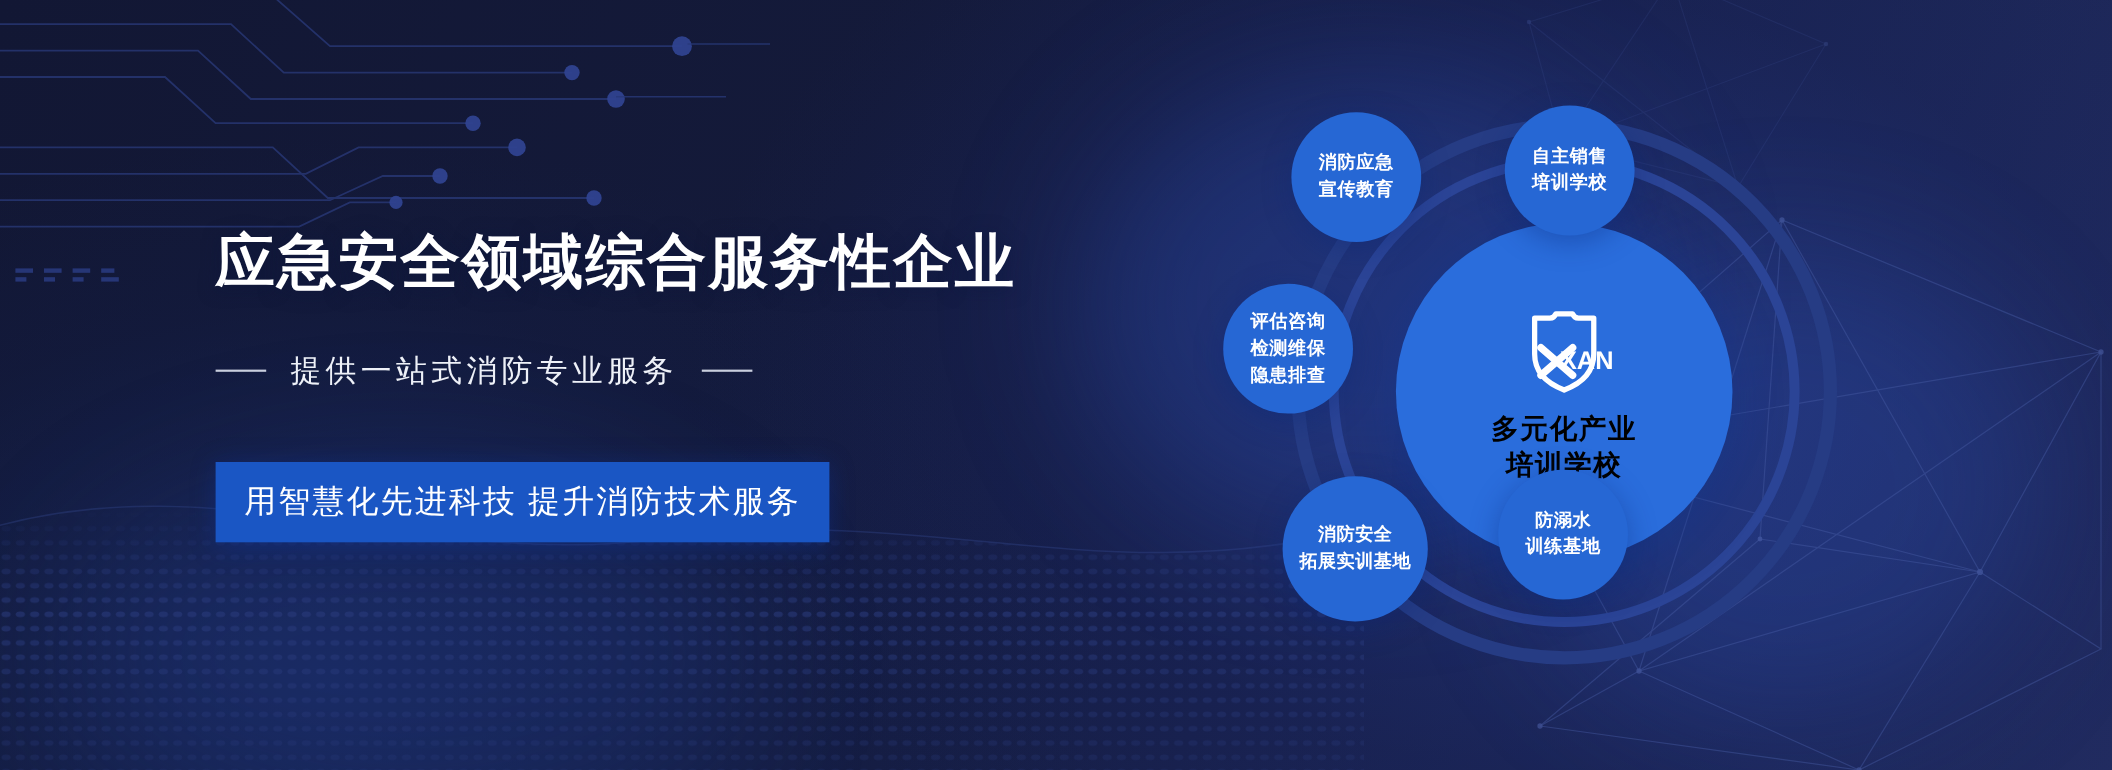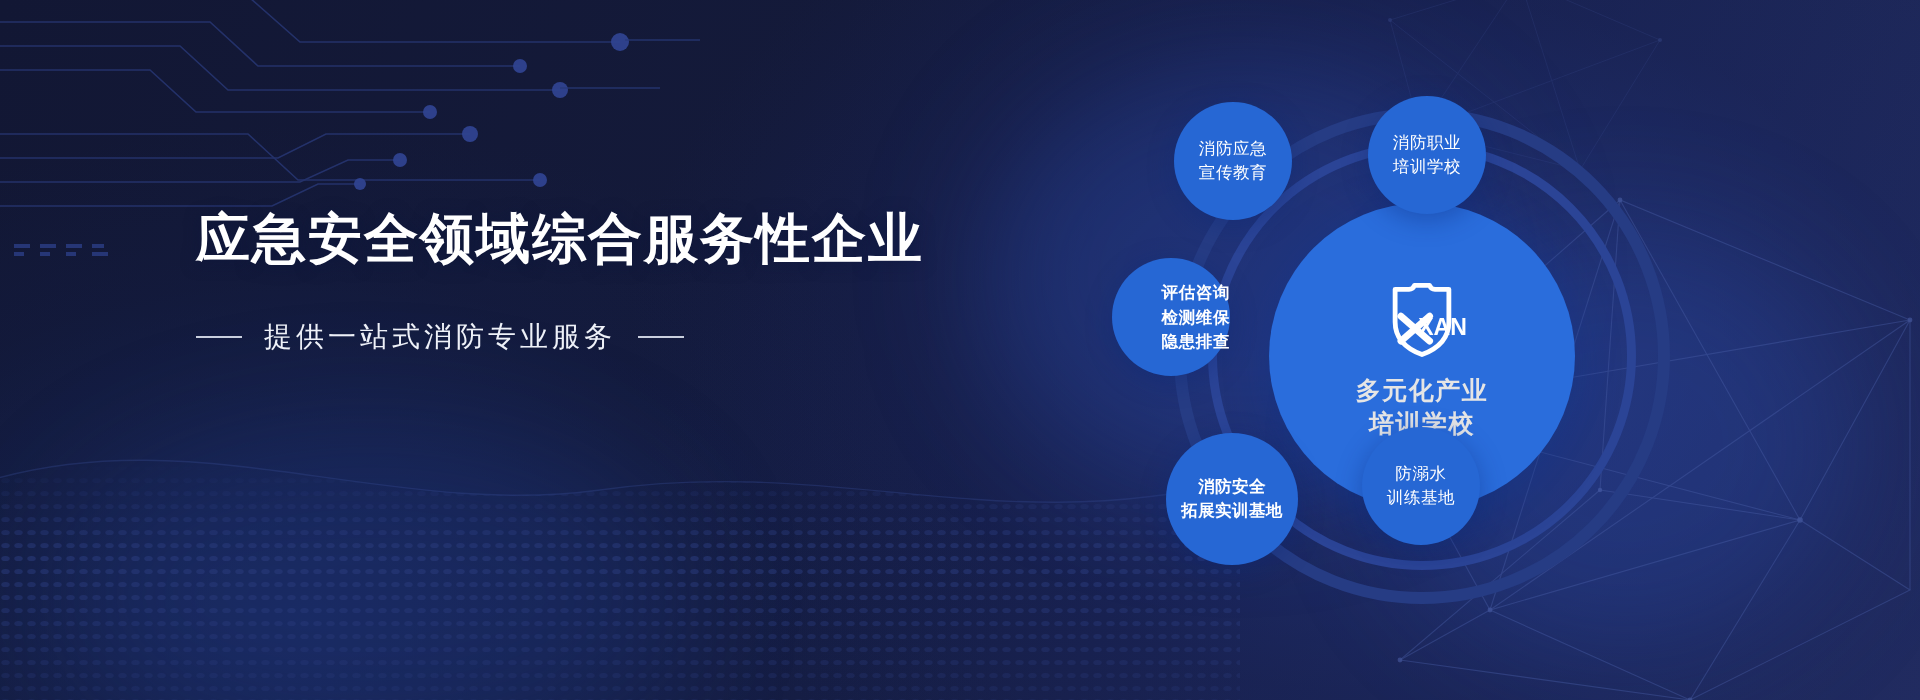--- a/index.html
+++ b/index.html
@@ -111,47 +111,47 @@
     position:absolute; border-radius:50%;
     background:#2667d4;
     display:flex; flex-direction:column;
     align-items:center; justify-content:center;
     color:#fff; text-align:center;
     box-shadow:0 6px 26px rgba(10,40,120,.40);
   }
   .node .ln{ display:block; white-space:nowrap; }
 
   .node-small{ width:118px; height:118px; }
-  .node-small .ln{ font-size:16.5px; line-height:1.45; letter-spacing:.6px; font-weight:normal; }
+  .node-small .ln{ font-size:16.5px; line-height:1.45; letter-spacing:.6px; font-weight:bold; }
 
   .node-wide{ width:132px; height:132px; }
   .node-wide .ln{ font-size:16.5px; line-height:1.45; letter-spacing:.4px; font-weight:bold; }
 
   .node-tall .ln{ font-size:16.5px; line-height:1.5; letter-spacing:.6px; font-weight:bold; }
 
   
   .n-topleft    { left:44px;  top:24px;  }
   .n-topright   { left:238px; top:18px;  }
   .n-right      { left:300px; top:190px; }
   .n-bottomright{ left:232px; top:349px; }
   .n-bottomleft { left:36px;  top:355px; }
-  .n-left       { left:-18px; top:180px;align-items:flex-end; }
+  .n-left       { left:-18px; top:180px; }
 
   .node-center{
     position:absolute;
     left:139px; top:125px;
     width:306px; height:306px;
     border-radius:50%;
     background:#2a6ddc;
     display:flex; flex-direction:column;
     align-items:center; justify-content:center;
     box-shadow:0 10px 44px rgba(14,50,140,.45);
   }
   .logo-mark{ width:96px; height:96px; margin-bottom:2px; }
-  .center-text{ color:#e5e5e5; text-align:center; margin-top:4px; }
+  .center-text{ color:#000000; text-align:center; margin-top:4px; }
   .center-text .ln{
     display:block; font-size:25px; font-weight:bold;
     letter-spacing:1.5px; line-height:1.32; white-space:nowrap;
   }
 </style>
 </head>
 <body>
 
 <div class="banner">
 
@@ -264,20 +264,23 @@
 
     <div class="headline">应急安全领域综合服务性企业</div>
 
     <div class="subline-row">
       <span class="rule"></span>
       <span class="subline">提供一站式消防专业服务</span>
       <span class="rule"></span>
     </div>
 
 
+    <div class="cta-bar">
+      <span class="cta-text">用智慧化先进科技  提升消防技术服务</span>
+    </div>
   </div>
 
   <div class="diagram">
 
     <div class="ring ring-outer"></div>
     <div class="ring ring-inner"></div>
 
     <div class="node-center">
       <svg class="logo-mark" viewBox="0 0 100 100" fill="none">
         <path d="M22 18 h14 a6 6 0 0 0 6 -4 h16 a6 6 0 0 0 6 4 h14 v34 c0 18 -12 28 -28 34 c-16 -6 -28 -16 -28 -34 Z" stroke="#ffffff" stroke-width="5" stroke-linejoin="round" fill="none"></path>
@@ -290,21 +293,21 @@
         <span class="ln">培训学校</span>
       </div>
     </div>
 
     <div class="node node-small n-topleft">
       <span class="ln">消防应急</span>
       <span class="ln">宣传教育</span>
     </div>
 
     <div class="node node-small n-topright">
-      <span class="ln">消防职业</span>
+      <span class="ln">自主销售</span>
       <span class="ln">培训学校</span>
     </div>
 
 
     <div class="node node-small n-bottomright">
       <span class="ln">防溺水</span>
       <span class="ln">训练基地</span>
     </div>
 
     <div class="node node-wide n-bottomleft">

